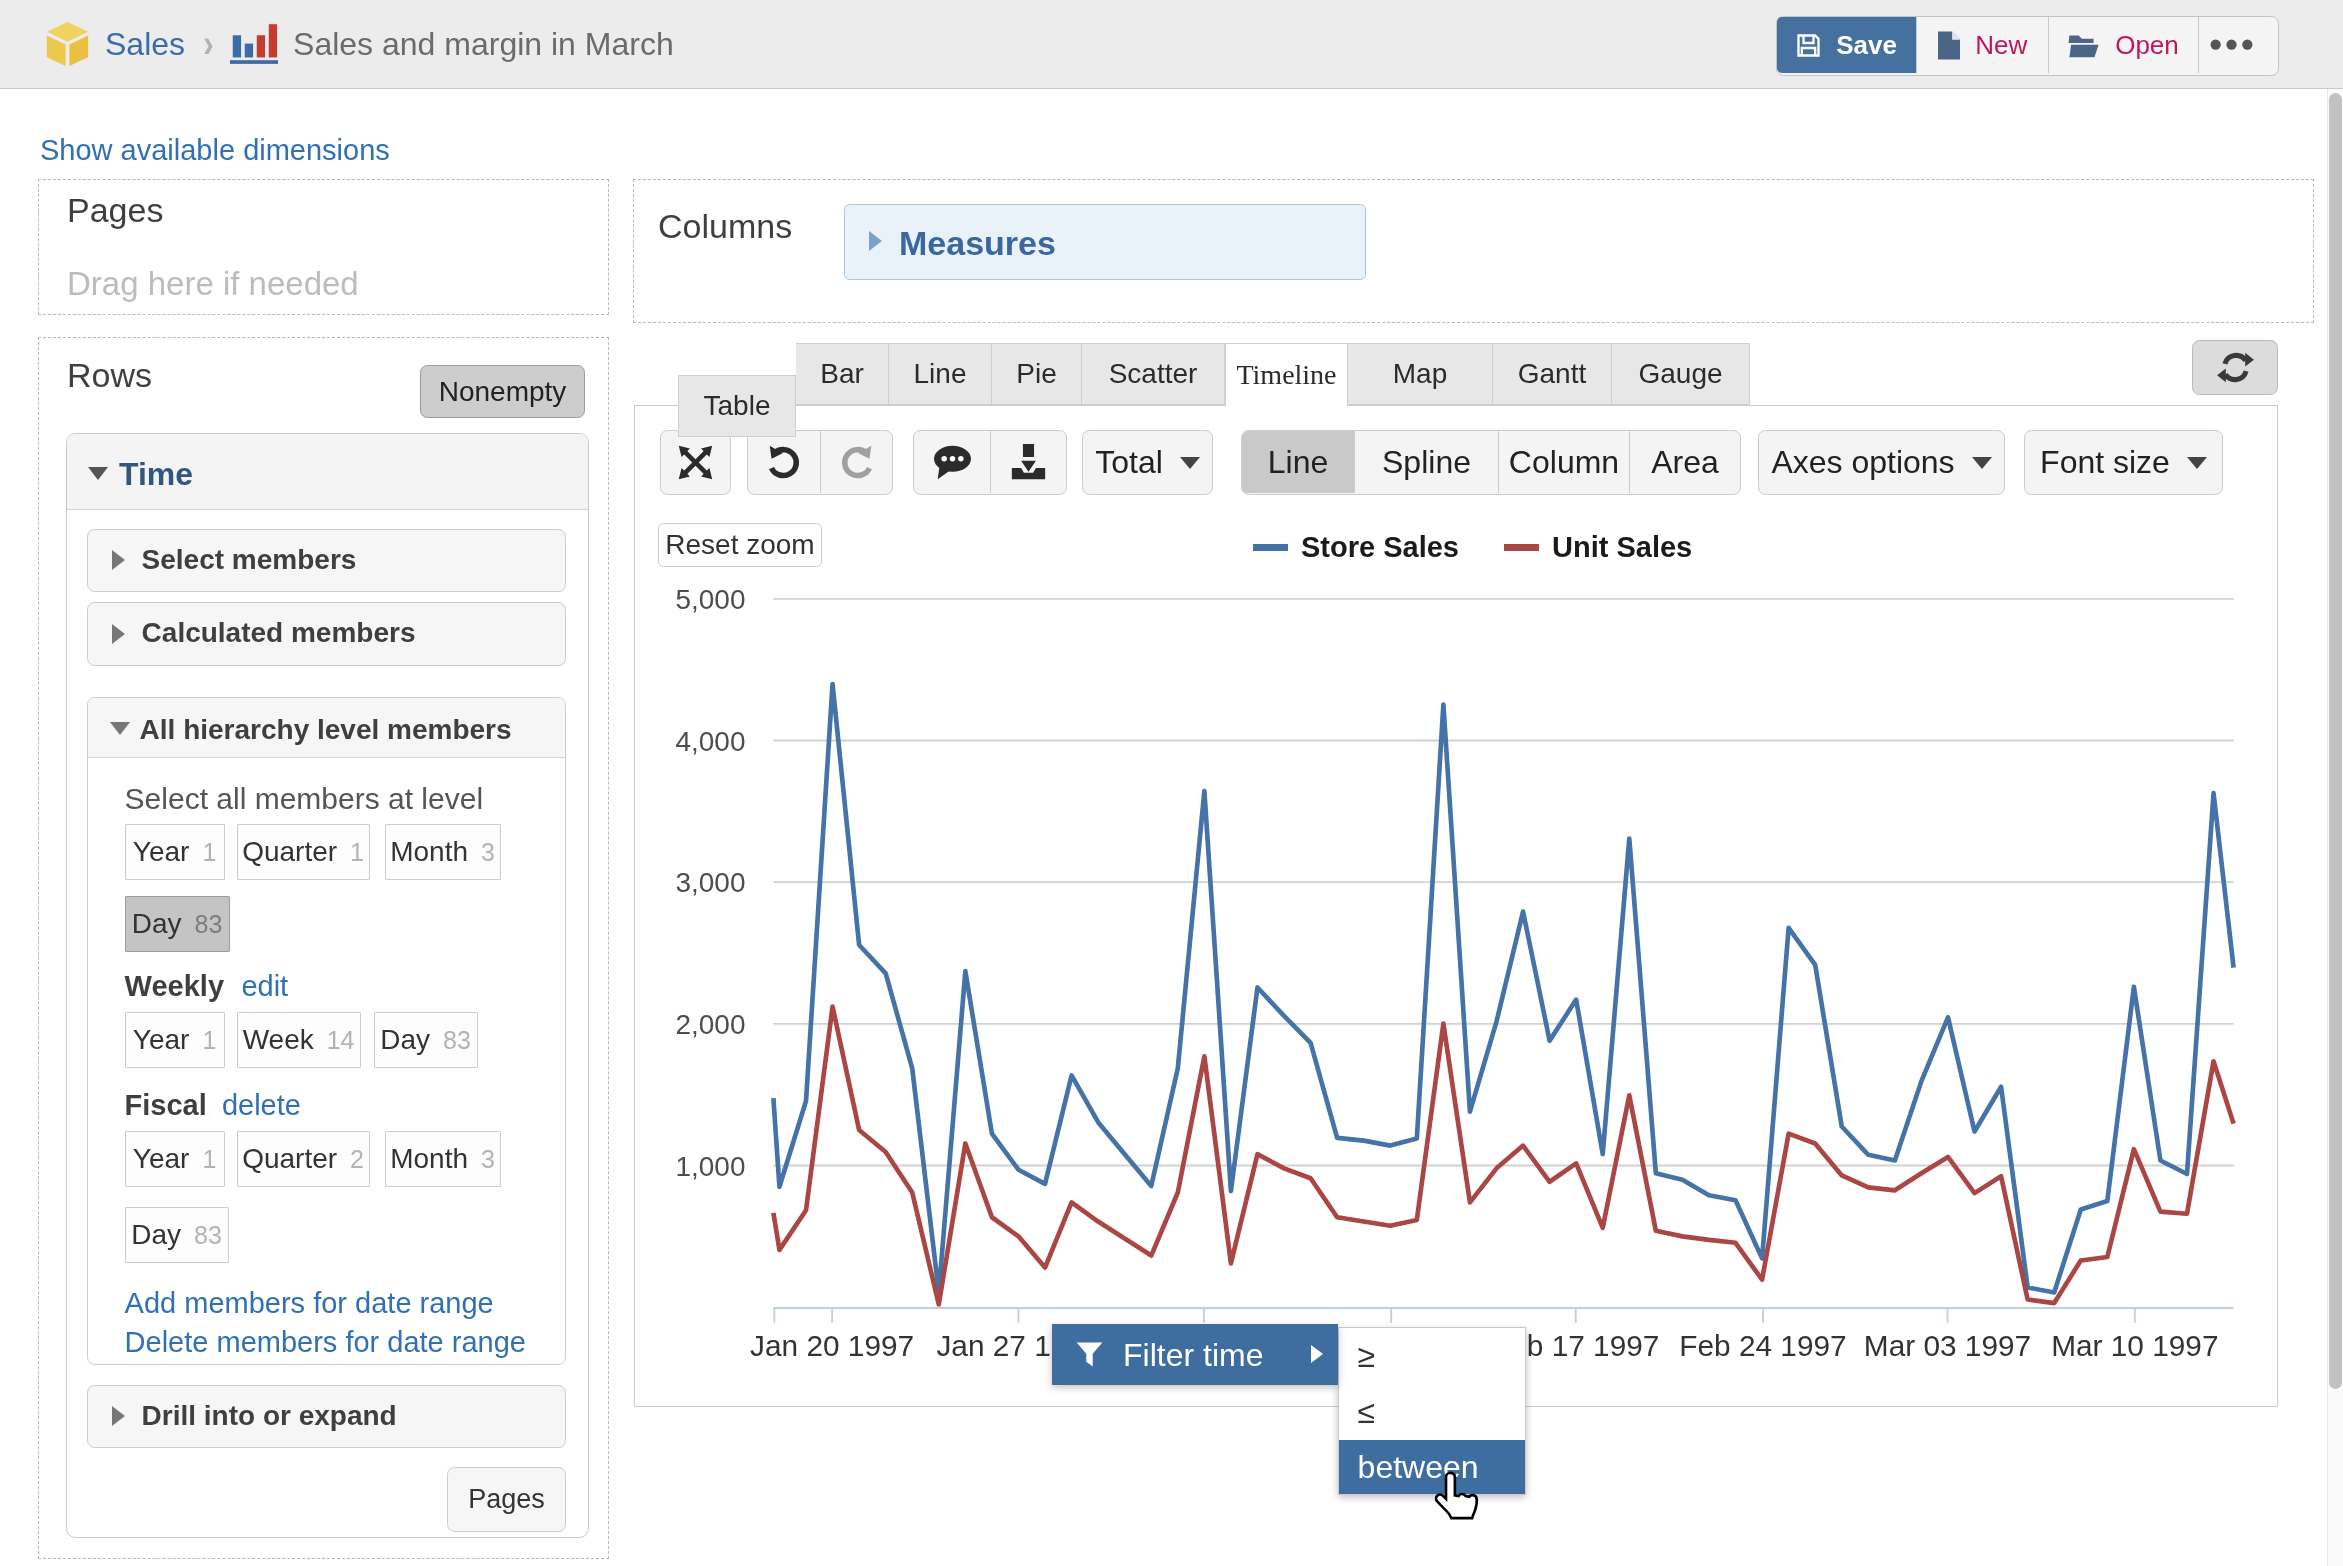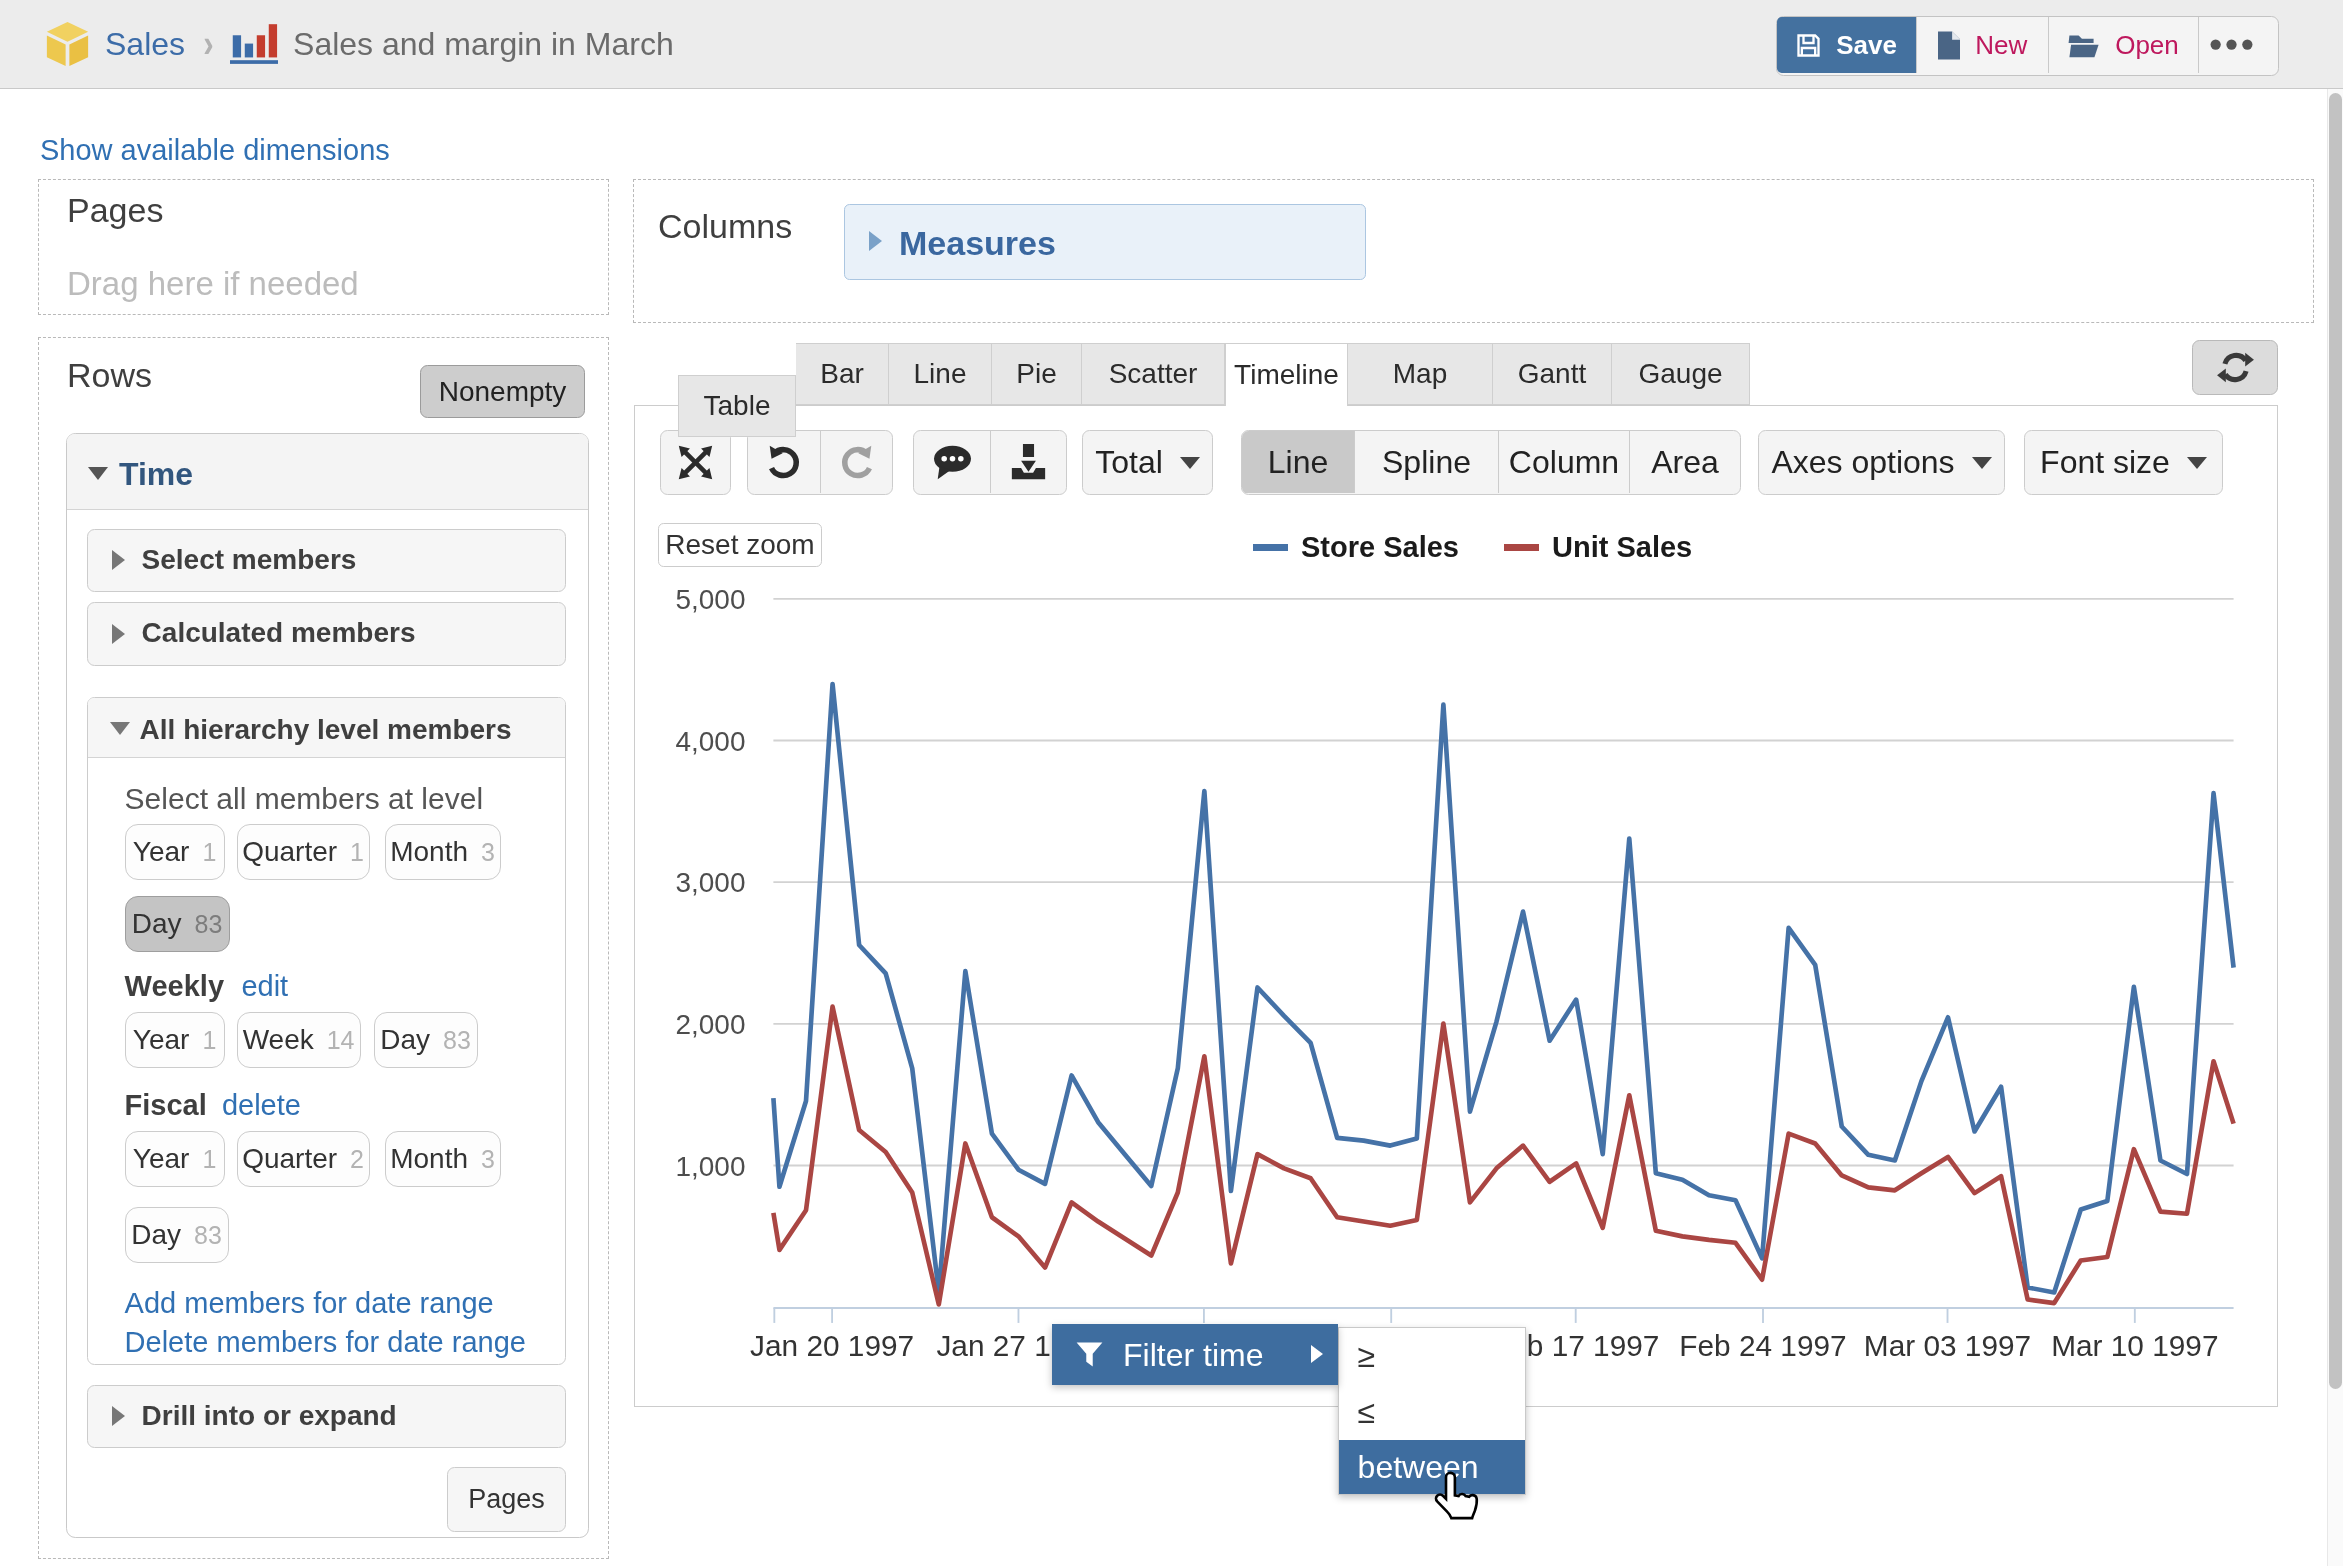--- a/index.html
+++ b/index.html
@@ -48,21 +48,21 @@
 .subpanel .txt { position:absolute; left:54px; top:50%; transform:translateY(-52%); font-size:28px; font-weight:bold; color:#3f3f3f; white-space:nowrap; }
 #sp-select { top:95px; height:63px; }
 #sp-calc   { top:168px; height:64px;padding-left:16px; }
 #sp-drill  { top:951px; height:63px; }
 
 #sp-all { position:absolute; left:19.6px; top:263px; width:479px; height:668px; border:1.9px solid #ccc; border-radius:7.5px; background:#fff; }
 #sp-all-head { position:absolute; left:0; top:0; width:100%; height:60px; background:#f6f6f6; border-bottom:1.9px solid #d4d4d4; border-radius:5.6px 5.6px 0 0; }
 #sp-all-head .tri { position:absolute; left:22.4px; top:24px; width:0; height:0; border-left:10.3px solid transparent; border-right:10.3px solid transparent; border-top:13px solid #777; }
 #sp-all-head .txt { position:absolute; left:52px; top:16px; font-size:28px; font-weight:bold; color:#3f3f3f; }
 
-.chip { position:absolute; height:56px; background:#fdfdfd; border:1.9px solid #ccc; border-radius:13px; font-size:28px; color:#333; display:flex; align-items:center; justify-content:center; white-space:nowrap; }
+.chip { position:absolute; height:56px; background:#fdfdfd; border:1.9px solid #ccc; border-radius:1px; font-size:28px; color:#333; display:flex; align-items:center; justify-content:center; white-space:nowrap; }
 .chip .num { color:#b3b3b3; margin-left:13px; font-size:25px; }
 .chip.sel { background:#c4c4c4; border-color:#9e9e9e; }
 
 .lbl34 { position:absolute; font-size:30px; color:#555; white-space:nowrap; }
 .grp { position:absolute; font-size:29px; font-weight:bold; color:#3f3f3f; white-space:nowrap; }
 .grp a { font-weight:normal; }
 
 #pagesbtn { position:absolute; left:447px; top:1467px; width:119px; height:65px; background:#f6f6f6; border:1.9px solid #ccc; border-radius:7.5px; font-size:27px; color:#333; display:flex; align-items:center; justify-content:center; }
 
 
@@ -212,21 +212,21 @@
       <div class="tri"></div>
       <div class="txt">Measures</div>
     </div>
 
 <div id="tabs">
   <div class="tab" style="width:118px;margin-top:32px;">Table</div>
   <div class="tab" style="width:93px;">Bar</div>
   <div class="tab" style="width:103px;">Line</div>
   <div class="tab" style="width:90px;">Pie</div>
   <div class="tab" style="width:143px;">Scatter</div>
-  <div class="tab active" style="width:123px;">Timeline</div>
+  <div class="tab active" style="width:123px;font-family:Liberation Serif, serif;">Timeline</div>
   <div class="tab" style="width:145px;">Map</div>
   <div class="tab" style="width:119px;">Gantt</div>
   <div class="tab" style="width:138px;">Gauge</div>
 </div>
 <div id="refreshbtn">
   <svg width="41" height="35" viewBox="0 0 44 38">
     <g stroke="#3a3a3a" stroke-width="5.5" fill="none">
       <path d="M33 11.5 A12.5 12.5 0 0 0 10.5 15"></path>
       <path d="M11 26.5 A12.5 12.5 0 0 0 33.5 23"></path>
     </g>

